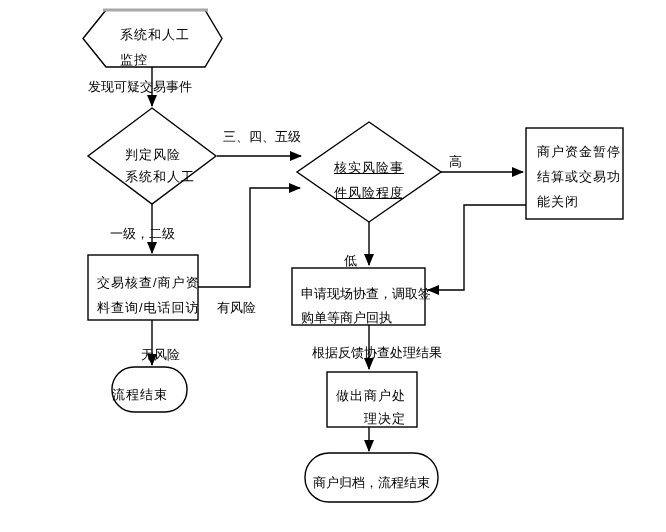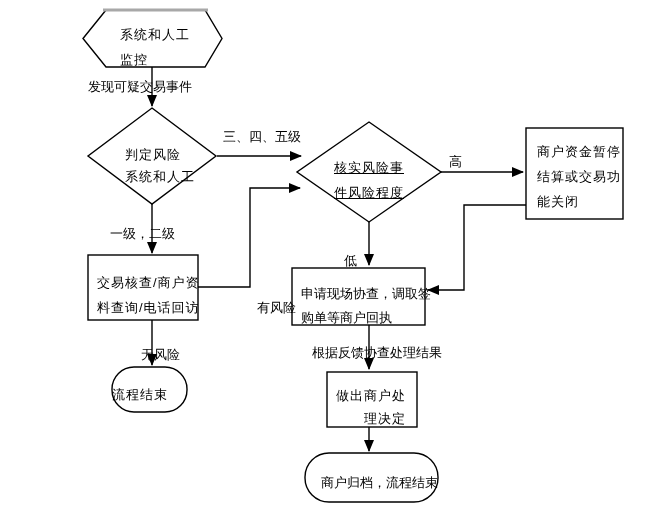--- a/index.html
+++ b/index.html
@@ -105,29 +105,29 @@
     <div>购单等商户回执</div>
   </div>
 
   <div class="txt" style="left:336px;top:384px;line-height:23px;text-align:right;">
     <div>做出商户处</div>
     <div>理决定</div>
   </div>
 
   <div class="txt center" style="left:112px;top:382px;width:55px;">流程结束</div>
 
-  <div class="txt center" style="left:313px;top:470px;width:133px;letter-spacing:0;">商户归档，流程结束</div>
+  <div class="txt center" style="left:305px;top:470px;width:133px;letter-spacing:0;">商户归档，流程结束</div>
 
   <div class="txt" style="left:88px;top:74px;letter-spacing:0;">发现可疑交易事件</div>
 
   <div class="txt" style="left:223px;top:124px;letter-spacing:0;">三、四、五级</div>
 
   <div class="txt" style="left:110px;top:221px;letter-spacing:0;">一级，二级</div>
 
-  <div class="txt" style="left:217px;top:295px;letter-spacing:0;margin-left:40px;">有风险</div>
+  <div class="txt" style="left:217px;top:295px;letter-spacing:0;">有风险</div>
 
   <div class="txt" style="left:141px;top:342px;letter-spacing:0;">无风险</div>
 
   <div class="txt" style="left:449px;top:149px;">高</div>
 
   <div class="txt" style="left:344px;top:248px;">低</div>
 
   <div class="txt" style="left:312px;top:340px;letter-spacing:0;">根据反馈协查处理结果</div>
 </div>
 

